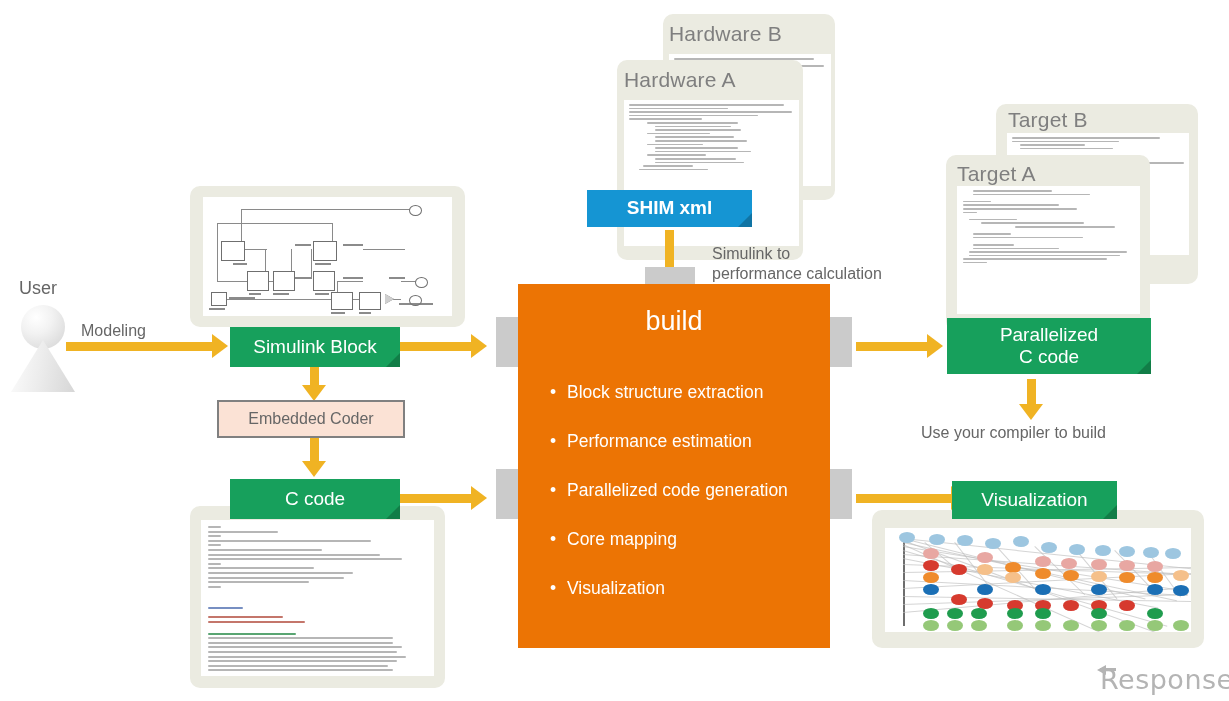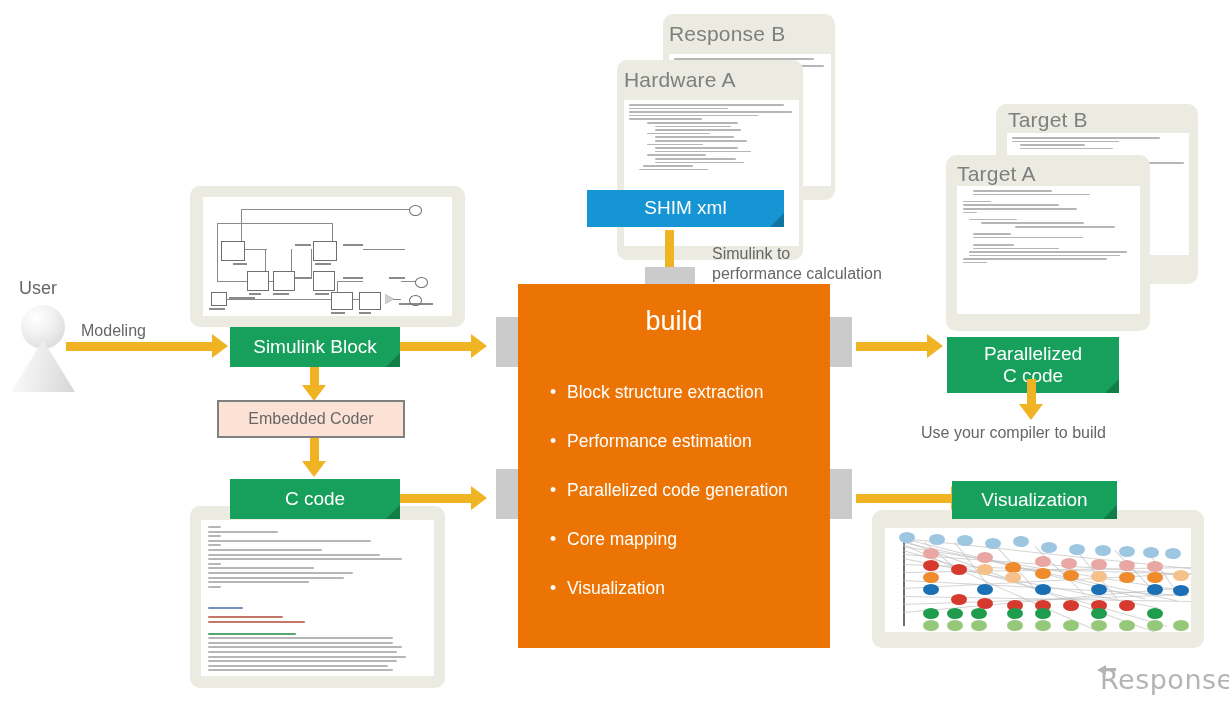--- a/index.html
+++ b/index.html
@@ -188,21 +188,21 @@
     border-right:9px solid #b4b4b4;
   }
   #response-bar{position:absolute;height:3px;background:#b4b4b4;}
 </style>
 </head>
 <body>
 
 <div class="stage">
 
   <div class="card abs" style="left:663px;top:14px;width:172px;height:186px;"></div>
-  <div class="card-title" style="left:669px;top:22px;">Response B</div>
+  <div class="card-title" style="left:669px;top:22px;">Hardware B</div>
   <div class="card-inner" style="left:669px;top:54px;width:162px;height:132px;">
     <div class="code tiny" style="left:5px;top:4px;width:152px;height:124px;">
       <div class="ln" style="width:92%"></div>
       <div class="ln" style="width:58%"></div>
       <div class="ln" style="width:99%"></div>
       <div class="ln" style="width:73%"></div>
       <div class="ln" style="width:40%"></div>
       <div class="ln sp"></div>
       <div class="ln" style="width:64%"></div>
       <div class="ln" style="width:85%"></div>
@@ -228,21 +228,21 @@
       <div class="ln" style="width:50%;margin-left:26px"></div>
       <div class="ln" style="width:58%;margin-left:26px"></div>
       <div class="ln" style="width:36%;margin-left:18px"></div>
       <div class="ln" style="width:49%;margin-left:26px"></div>
       <div class="ln" style="width:54%;margin-left:26px"></div>
       <div class="ln" style="width:30%;margin-left:14px"></div>
       <div class="ln" style="width:42%;margin-left:10px"></div>
     </div>
   </div>
 
-  <div class="banner blue" style="left:587px;top:190px;width:197px;height:37px;font-size:19px;">
+  <div class="banner blue" style="left:587px;top:190px;width:165px;height:37px;font-size:19px;font-weight:bold;">
     <span>SHIM xml</span>
     <span class="fold"></span>
   </div>
 
   <div class="arrow-v" style="left:665px;top:230px;height:38px;">
     <span class="head"></span>
   </div>
 
   <div class="tab" style="left:645px;top:267px;width:50px;height:19px;"></div>
 
@@ -432,21 +432,21 @@
       <div class="ln" style="width:88%;margin-left:6px"></div>
       <div class="ln" style="width:84%"></div>
       <div class="ln" style="width:14%"></div>
     </div>
   </div>
 
   <div class="arrow-h" style="left:856px;top:342px;width:72px;">
     <span class="head"></span>
   </div>
 
-  <div class="banner green" style="left:947px;top:318px;width:172px;height:56px;font-size:19px;flex-direction:column;margin-top:19px;">
+  <div class="banner green" style="left:947px;top:318px;width:204px;height:56px;font-size:19px;flex-direction:column;">
     <span>Parallelized</span>
     <span>C code</span>
     <span class="fold"></span>
   </div>
 
   <div class="arrow-v" style="left:1027px;top:379px;height:26px;">
     <span class="head"></span>
   </div>
   <div class="label" style="left:921px;top:423px;">Use your compiler to build</div>
 

